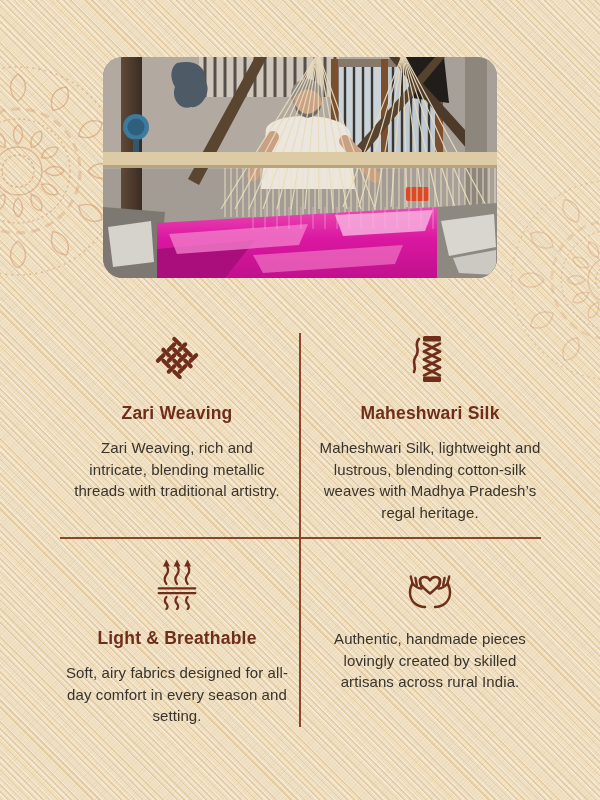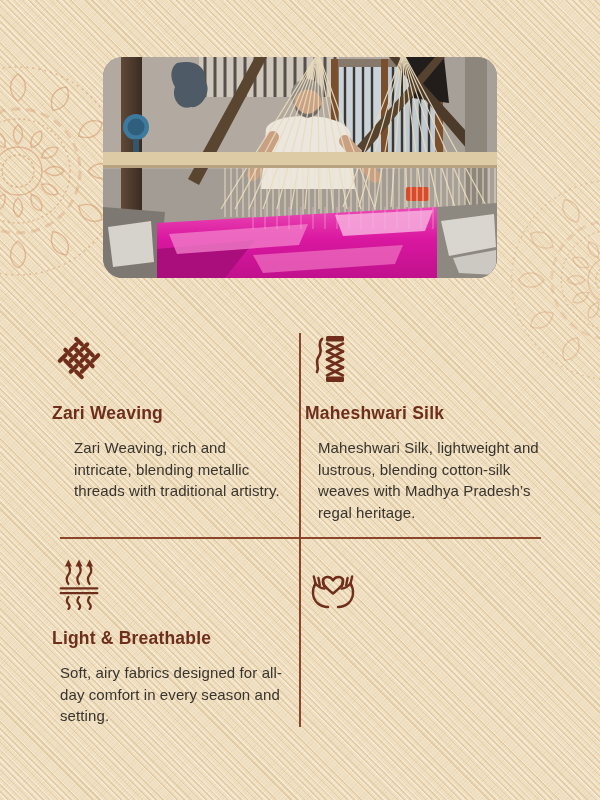--- a/index.html
+++ b/index.html
@@ -16,21 +16,21 @@
   .mandala{position:absolute;pointer-events:none;}
   .mandala.left{left:-95px;top:58px;opacity:.55;}
   .mandala.right{left:503px;top:172px;opacity:.38;}
   .hero{
     position:absolute;left:103px;top:57px;width:394px;height:221px;
     border-radius:20px;overflow:hidden;background:#9a938b;margin:0;
   }
   .hero svg{display:block;width:100%;height:100%;}
   .divider-v{position:absolute;left:299px;top:333px;width:2px;height:394px;background:#8a452a;}
   .divider-h{position:absolute;left:60px;top:537px;width:481px;height:2px;background:#8a452a;}
-  .quad{position:absolute;width:250px;text-align:left;}
+  .quad{position:absolute;width:250px;text-align:center;}
   .q1{left:52px;top:331px;}
   .q2{left:305px;top:331px;}
   .q3{left:52px;top:556px;}
   .q4{left:305px;top:556px;}
   .feat-icon{display:inline-block;height:56px;margin-bottom:16px;}
   .feat-title{
     margin:0 0 13px 0;font-size:17.5px;font-weight:700;color:#6f2e1b;letter-spacing:.2px;
   }
   .feat-desc{
     margin:0 auto;font-size:15px;line-height:21.5px;color:#38332d;letter-spacing:.1px;
@@ -392,15 +392,16 @@
             <path d="M23,51 C15,51 8.5,45.5 8,37.5 C7.8,34 8.6,30.5 10.5,27.5"></path>
             <path d="M10.5,27.5 L8.8,20.5"></path>
             <path d="M14.8,29 L13.4,22"></path>
             <path d="M19,30 L18,23.5"></path>
             <path d="M10.5,27.5 C13,30.6 16,32.2 19.5,32.6"></path>
           </g>
           <use href="#handL" transform="translate(56,0) scale(-1,1)"></use>
         </g>
       </svg>
     </span>
+    <p class="feat-desc">Authentic, handmade pieces lovingly created by skilled artisans across rural India.</p>
   </section>
 
 </div>
 
 </body></html>

